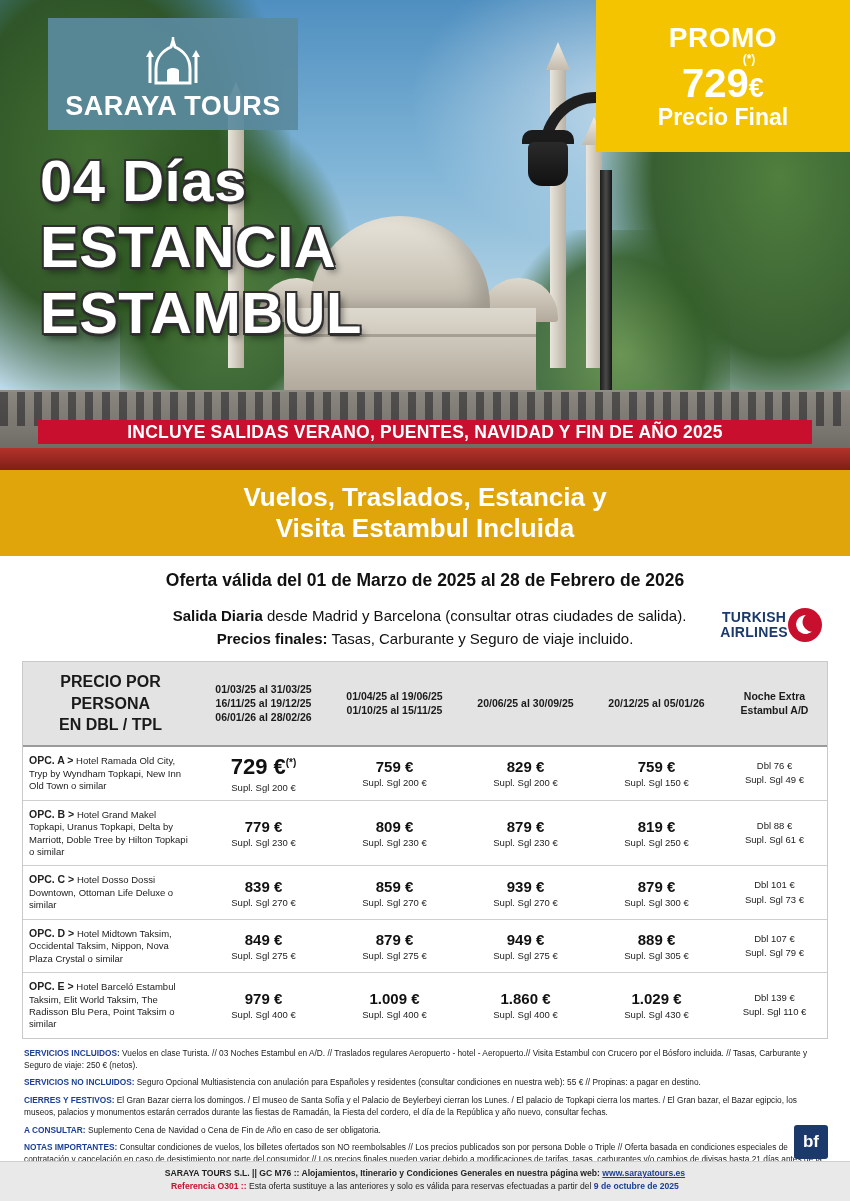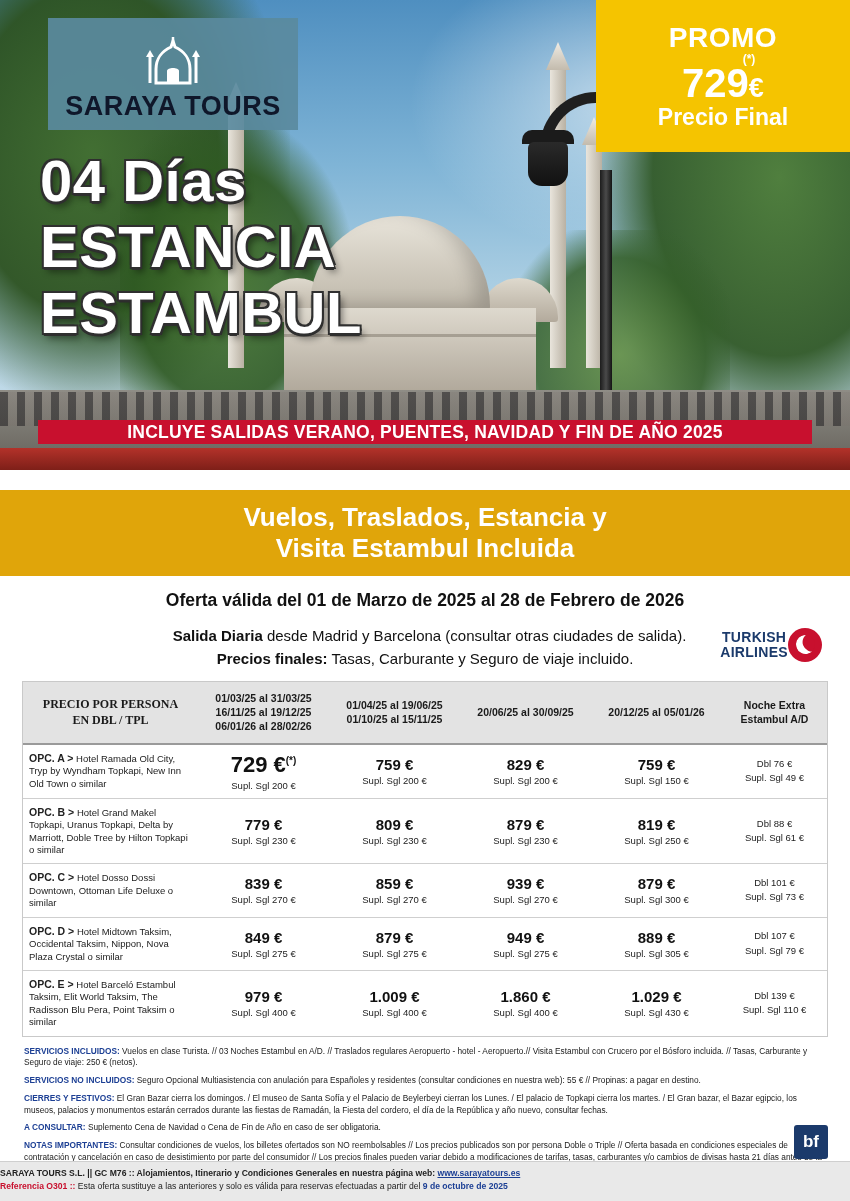--- a/index.html
+++ b/index.html
@@ -125,21 +125,21 @@
 
   
   .logo-box {
     position:absolute; left:48px; top:18px; width:250px; height:112px;
     background: rgba(90,138,158,.92);
     display:flex; flex-direction:column; align-items:center; justify-content:flex-end;
     padding-bottom:8px;
   }
   .logo-mark { width:74px; height:52px; margin-bottom:2px; }
   .logo-text {
-    color:#0f172a; font-size:27px; font-weight:bold; letter-spacing:.5px;
+    color:#ffffff; font-size:27px; font-weight:bold; letter-spacing:.5px;
   }
 
   
   .promo {
     position:absolute; right:0; top:0; width:254px; height:152px;
     background:#f5c400;
     display:flex; flex-direction:column; align-items:center; justify-content:center;
     color:#ffffff; text-align:center;
   }
   .promo-title { font-size:28px; font-weight:bold; letter-spacing:.5px; }
@@ -165,21 +165,20 @@
     background:#c8102e; color:#fff;
     display:flex; align-items:center; justify-content:center;
     font-size:17.5px; font-weight:bold; letter-spacing:.2px;
   }
 
   
   .gold {
     width:850px; height:86px; background:#e0a50a; color:#ffffff;
     display:flex; flex-direction:column; align-items:center; justify-content:center;
     line-height:1.18;
-    margin-top:20px;
   }
   .gold div { font-size:26px; font-weight:bold; }
 
   
   .info { padding:14px 0 4px; text-align:center; position:relative; }
   .info-line1 { font-size:17.5px; font-weight:bold; color:#111; }
   .info-line2 { font-size:15px; margin-top:16px; color:#111;padding-left:9px; }
   .info-line2 b { font-weight:bold; }
   .info-line3 { font-size:15px; margin-top:6px; color:#111; }
   .info-line3 b { font-weight:bold; }
@@ -197,21 +196,21 @@
   }
 
   
   .table-wrap { margin:10px 22px 0; border:1px solid #c9c9c9; }
   table { width:100%; border-collapse:collapse; }
   thead th {
     background:#e3e3e3; color:#1a1a1a; font-size:10.5px; font-weight:bold;
     padding:9px 4px; text-align:center; line-height:1.35;
     border-bottom:2px solid #9a9a9a;
   }
-  thead th.first { font-size:12px;font-family:Liberation Serif, serif; }
+  thead th.first { font-size:16px; }
   tbody td {
     border-bottom:1px solid #cfcfcf; padding:7px 6px; vertical-align:middle;
     background:#ffffff;
   }
   tbody tr:last-child td { border-bottom:none; }
   .opt { font-size:9.5px; line-height:1.3; color:#222; width:175px; }
   .opt b { font-size:10.5px; }
   .price { text-align:center; }
   .price .p { font-size:15px; font-weight:bold; color:#111; }
   .price .p.big { font-size:22px; }
@@ -228,21 +227,21 @@
   .bf {
     position:absolute; right:22px; bottom:42px; width:34px; height:34px;
     background:#1b3a6b; border-radius:3px; color:#fff;
     font-size:17px; font-weight:bold; display:flex; align-items:center; justify-content:center;
   }
 
   
   .footer {
     position:absolute; left:0; right:0; bottom:0; height:40px;
     background:#e9e9e9; border-top:1px solid #cfcfcf;
-    padding-top:6px;
+    text-align:center; padding-top:6px;
   }
   .footer .l1 { font-size:8.6px; font-weight:bold; color:#222; }
   .footer .l1 .u { color:#1c3f94; text-decoration:underline; }
   .footer .l2 { font-size:8.6px; margin-top:3px; color:#222; }
   .footer .l2 .ref { color:#c8102e; font-weight:bold; }
   .footer .l2 .date { color:#1c3f94; font-weight:bold; }
 </style>
 </head>
 <body>
 

